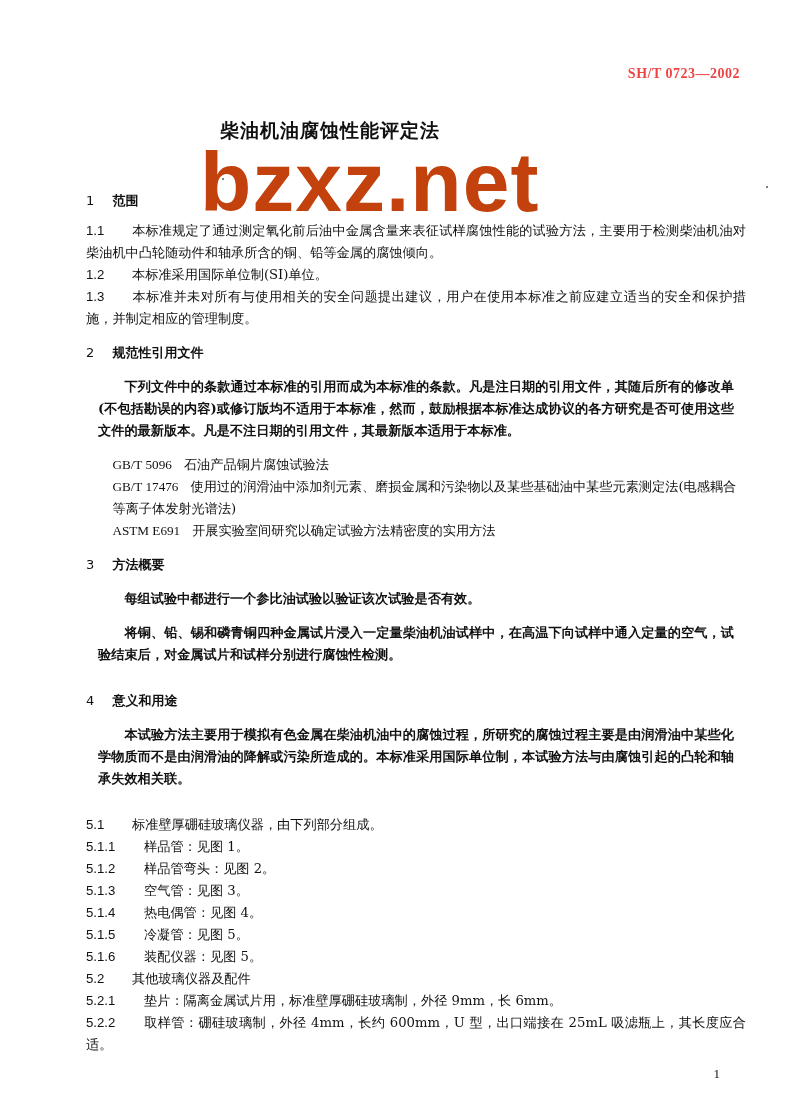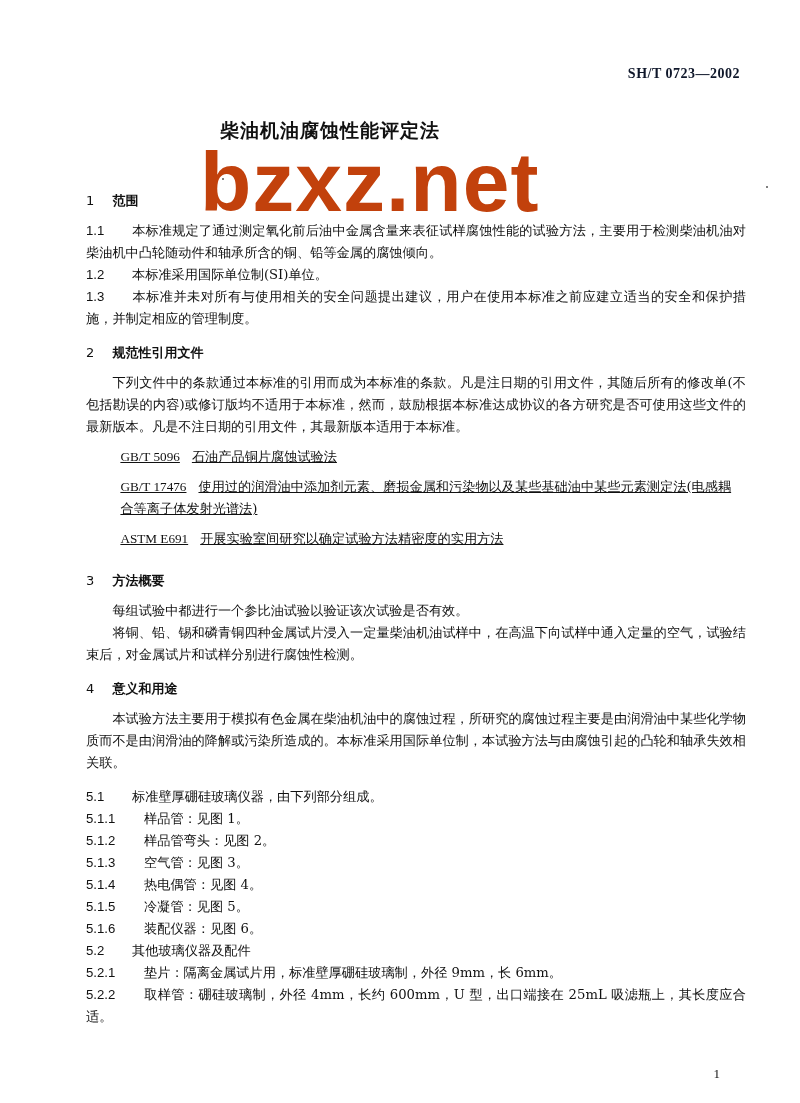--- a/index.html
+++ b/index.html
@@ -1,31 +1,31 @@
 <!DOCTYPE html>
 <html><head>
 <meta charset="utf-8">
 <style>
   html, body { margin: 0; padding: 0; background: #ffffff; }
   body { width: 800px; height: 1103px; position: relative; overflow: hidden;
          font-family: "DejaVu Serif", serif; color: #111; }
   .std-code { position: absolute; top: 66px; right: 60px; font-family: "Liberation Serif", serif;
-              font-size: 14px; font-weight: bold; letter-spacing: 0.5px; color: #0f172a; }
+              font-size: 14px; font-weight: bold; letter-spacing: 0.5px; color: #ef4444; }
   .title { position: absolute; top: 118px; left: 0; width: 660px; text-align: center;
            font-family: "DejaVu Sans", sans-serif; font-weight: bold; font-size: 19px; letter-spacing: 1px; }
   .watermark { position: absolute; top: 134px; left: 200px; font-family: "Liberation Sans", sans-serif;
                font-weight: bold; font-size: 84px; color: #c2410c; letter-spacing: 1px; z-index: 0; }
   .content { position: absolute; top: 190px; left: 86px; width: 660px; font-size: 13.2px; line-height: 22px; z-index: 1; }
   .sec-head { font-family: "DejaVu Sans", sans-serif; font-weight: bold; font-size: 13px; margin: 0 0 8px 0; height: 22px; }
   .sec-head .num { font-weight: normal; display: inline-block; width: 22px; }
   .clause { margin: 0; text-align: justify; }
   .clause .num { font-family: "Liberation Sans", sans-serif; display: inline-block; width: 46px; }
   .sub .num { width: 58px; }
-  .para { text-indent: 2em; margin: 0; text-align: justify; }
-  .ref { padding-left: 2em; margin: 8px; text-decoration: underline; }
+  .para { text-indent: 2em; margin: 12px; text-align: justify; font-weight: bold; }
+  .ref { padding-left: 2em; margin: 0; }
   .ref .code { font-family: "Liberation Serif", serif; margin-right: 12px; }
   .gap { height: 12px; }
   .page-num { position: absolute; top: 1066px; right: 80px; font-family: "Liberation Serif", serif; font-size: 13px; }
   .dot { position: absolute; width: 2px; height: 2px; background: #555; border-radius: 1px; }
 </style>
 </head>
 <body>
 
 <div class="std-code">SH/T 0723—2002</div>
 <div class="watermark">bzxz.net</div>
@@ -74,21 +74,21 @@
   <div class="gap"></div>
 
   <p class="clause">
     <span class="num">5.1</span><span>标准壁厚硼硅玻璃仪器，由下列部分组成。</span>
   </p>
   <p class="clause sub"><span class="num">5.1.1</span><span>样品管：见图 1。</span></p>
   <p class="clause sub"><span class="num">5.1.2</span><span>样品管弯头：见图 2。</span></p>
   <p class="clause sub"><span class="num">5.1.3</span><span>空气管：见图 3。</span></p>
   <p class="clause sub"><span class="num">5.1.4</span><span>热电偶管：见图 4。</span></p>
   <p class="clause sub"><span class="num">5.1.5</span><span>冷凝管：见图 5。</span></p>
-  <p class="clause sub"><span class="num">5.1.6</span><span>装配仪器：见图 6。</span></p>
+  <p class="clause sub"><span class="num">5.1.6</span><span>装配仪器：见图 5。</span></p>
   <p class="clause">
     <span class="num">5.2</span><span>其他玻璃仪器及配件</span>
   </p>
   <p class="clause sub"><span class="num">5.2.1</span><span>垫片：隔离金属试片用，标准壁厚硼硅玻璃制，外径 9mm，长 6mm。</span></p>
   <p class="clause sub"><span class="num">5.2.2</span><span>取样管：硼硅玻璃制，外径 4mm，长约 600mm，U 型，出口端接在 25mL 吸滤瓶上，其长度应合适。</span></p>
 </div>
 
 <div class="dot" style="top:178px; left:222px;"></div>
 <div class="dot" style="top:186px; left:766px;"></div>
 

